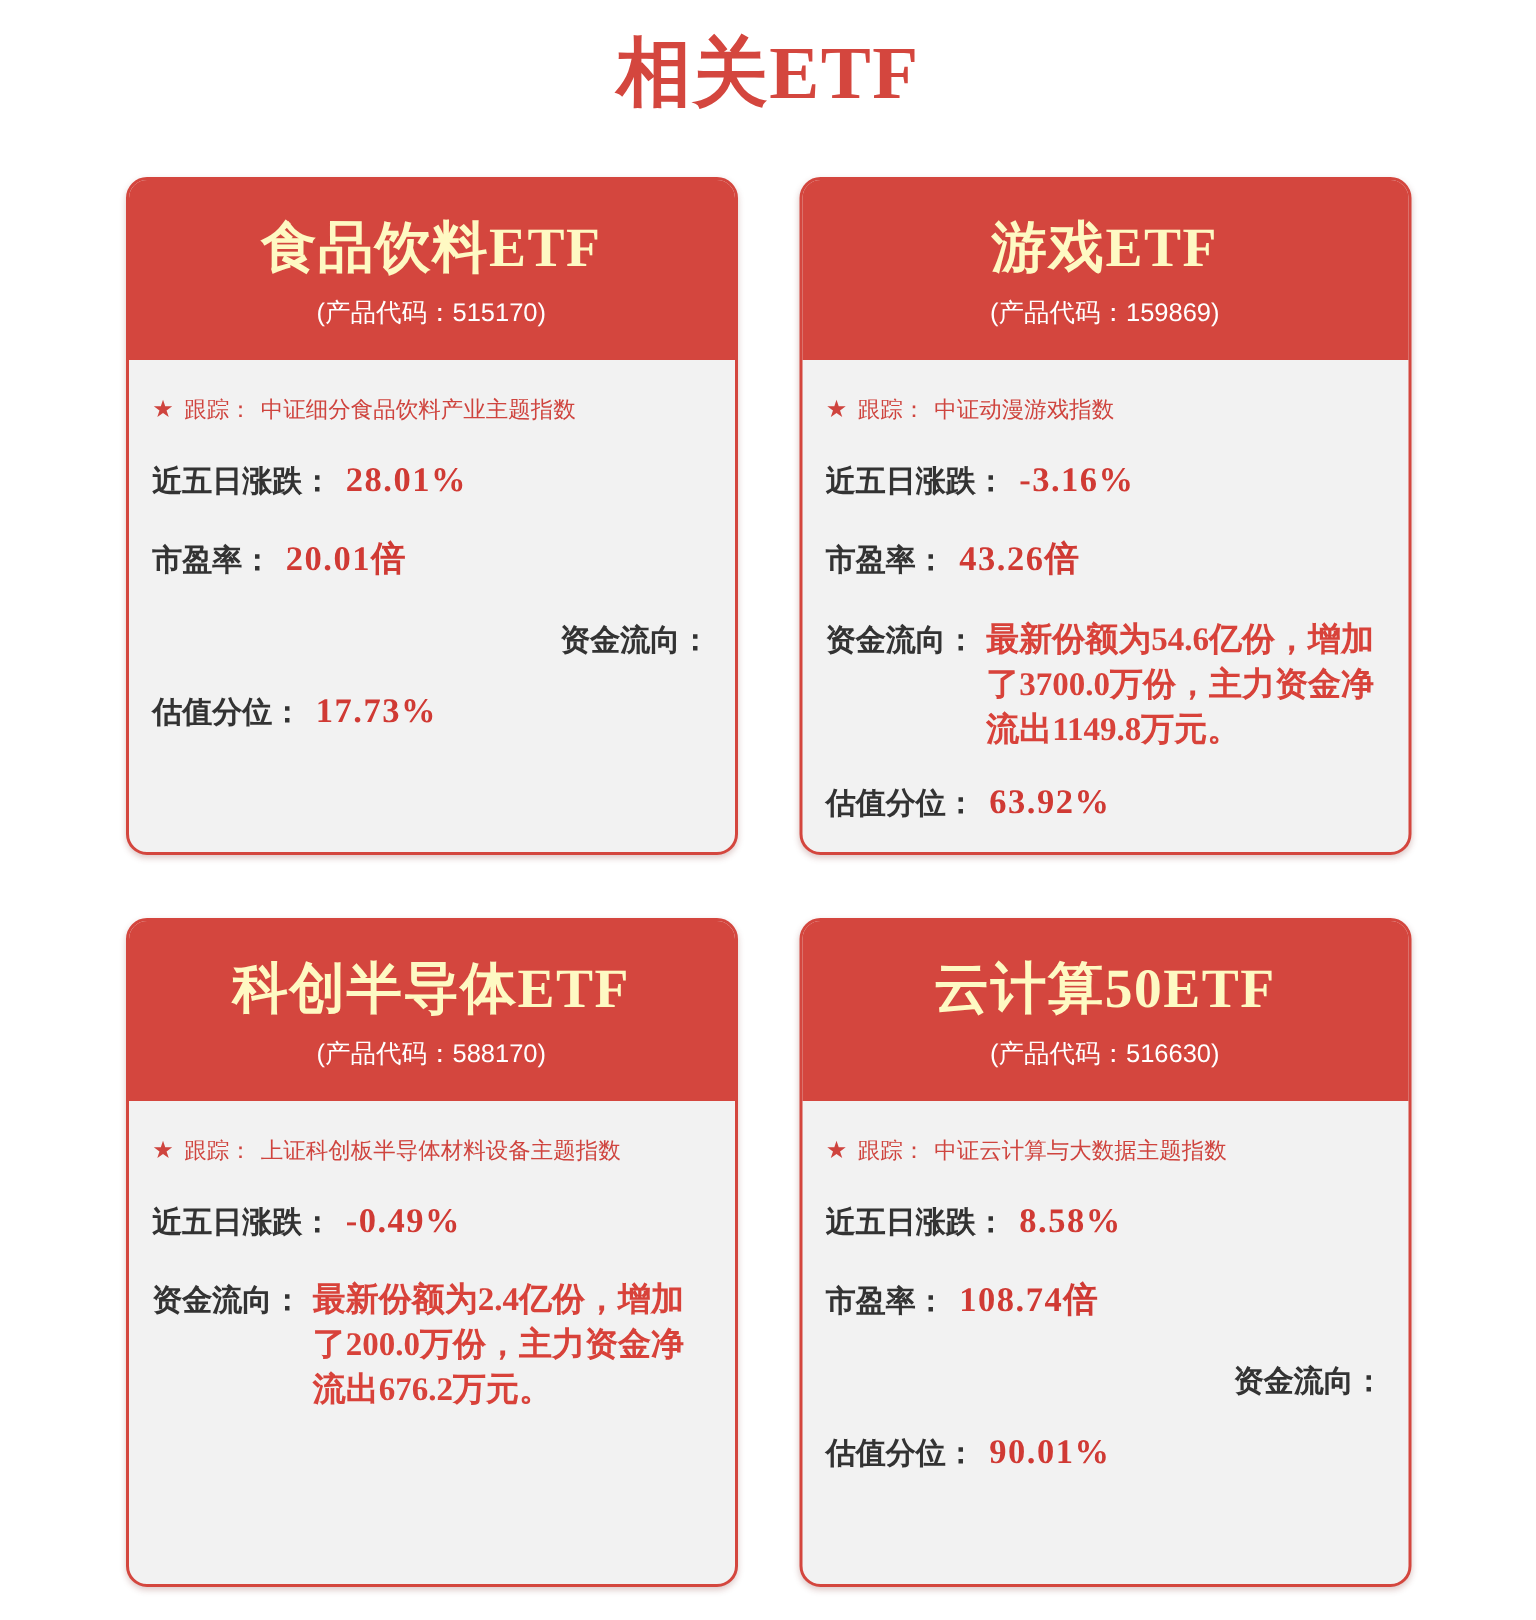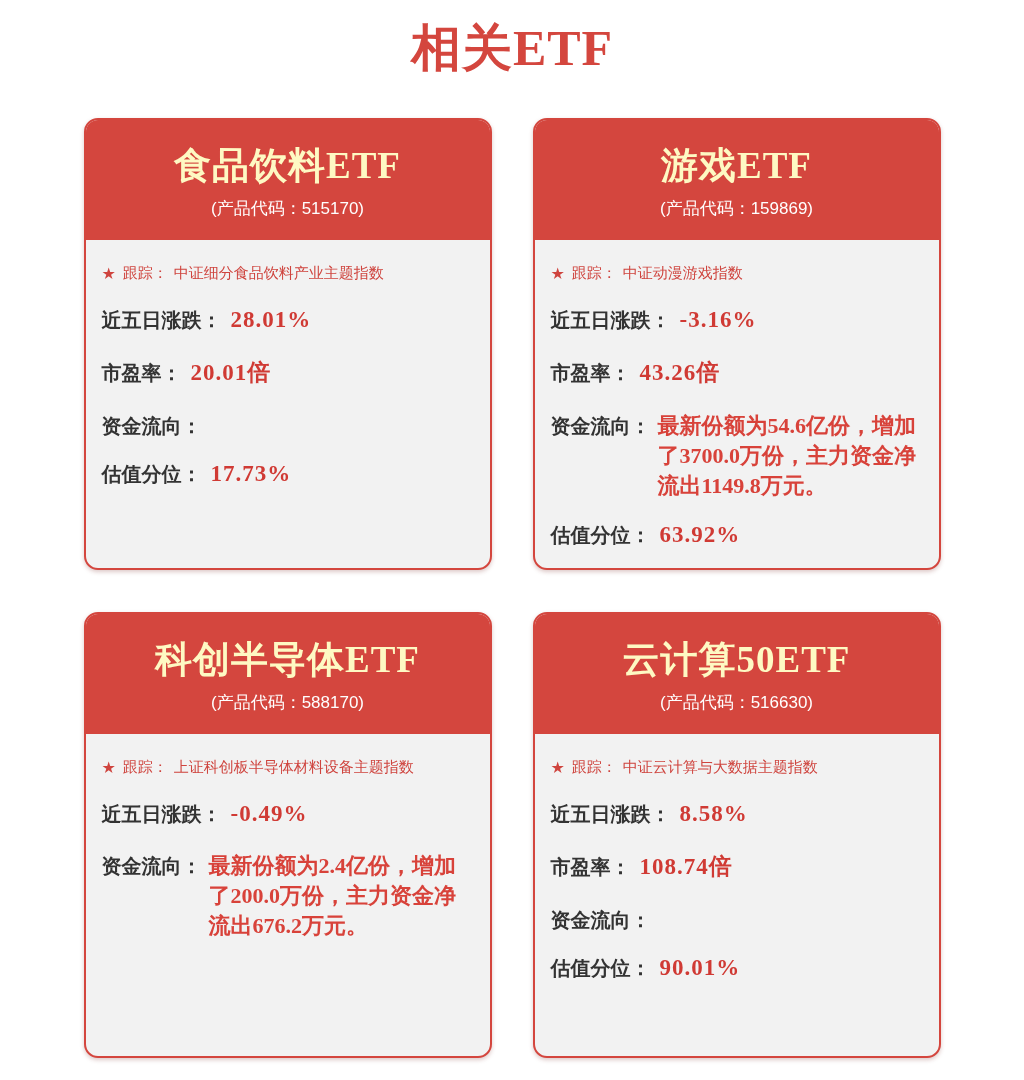--- a/index.html
+++ b/index.html
@@ -103,20 +103,21 @@
     font-weight:bold;
     color:var(--value-red);
     margin-left:9px;
     letter-spacing:1px;
     font-family:"Liberation Serif","DejaVu Serif",sans-serif;
   }
   .flow-row{
     display:flex;
     align-items:flex-start;
     margin-bottom:21px;
+    justify-content:flex-end;
   }
   .flow-row .row-label{
     padding-top:2px;
   }
   .flow-value{
     font-size:22px;
     line-height:30px;
     font-weight:bold;
     color:var(--flow-red);
     margin-left:7px;

